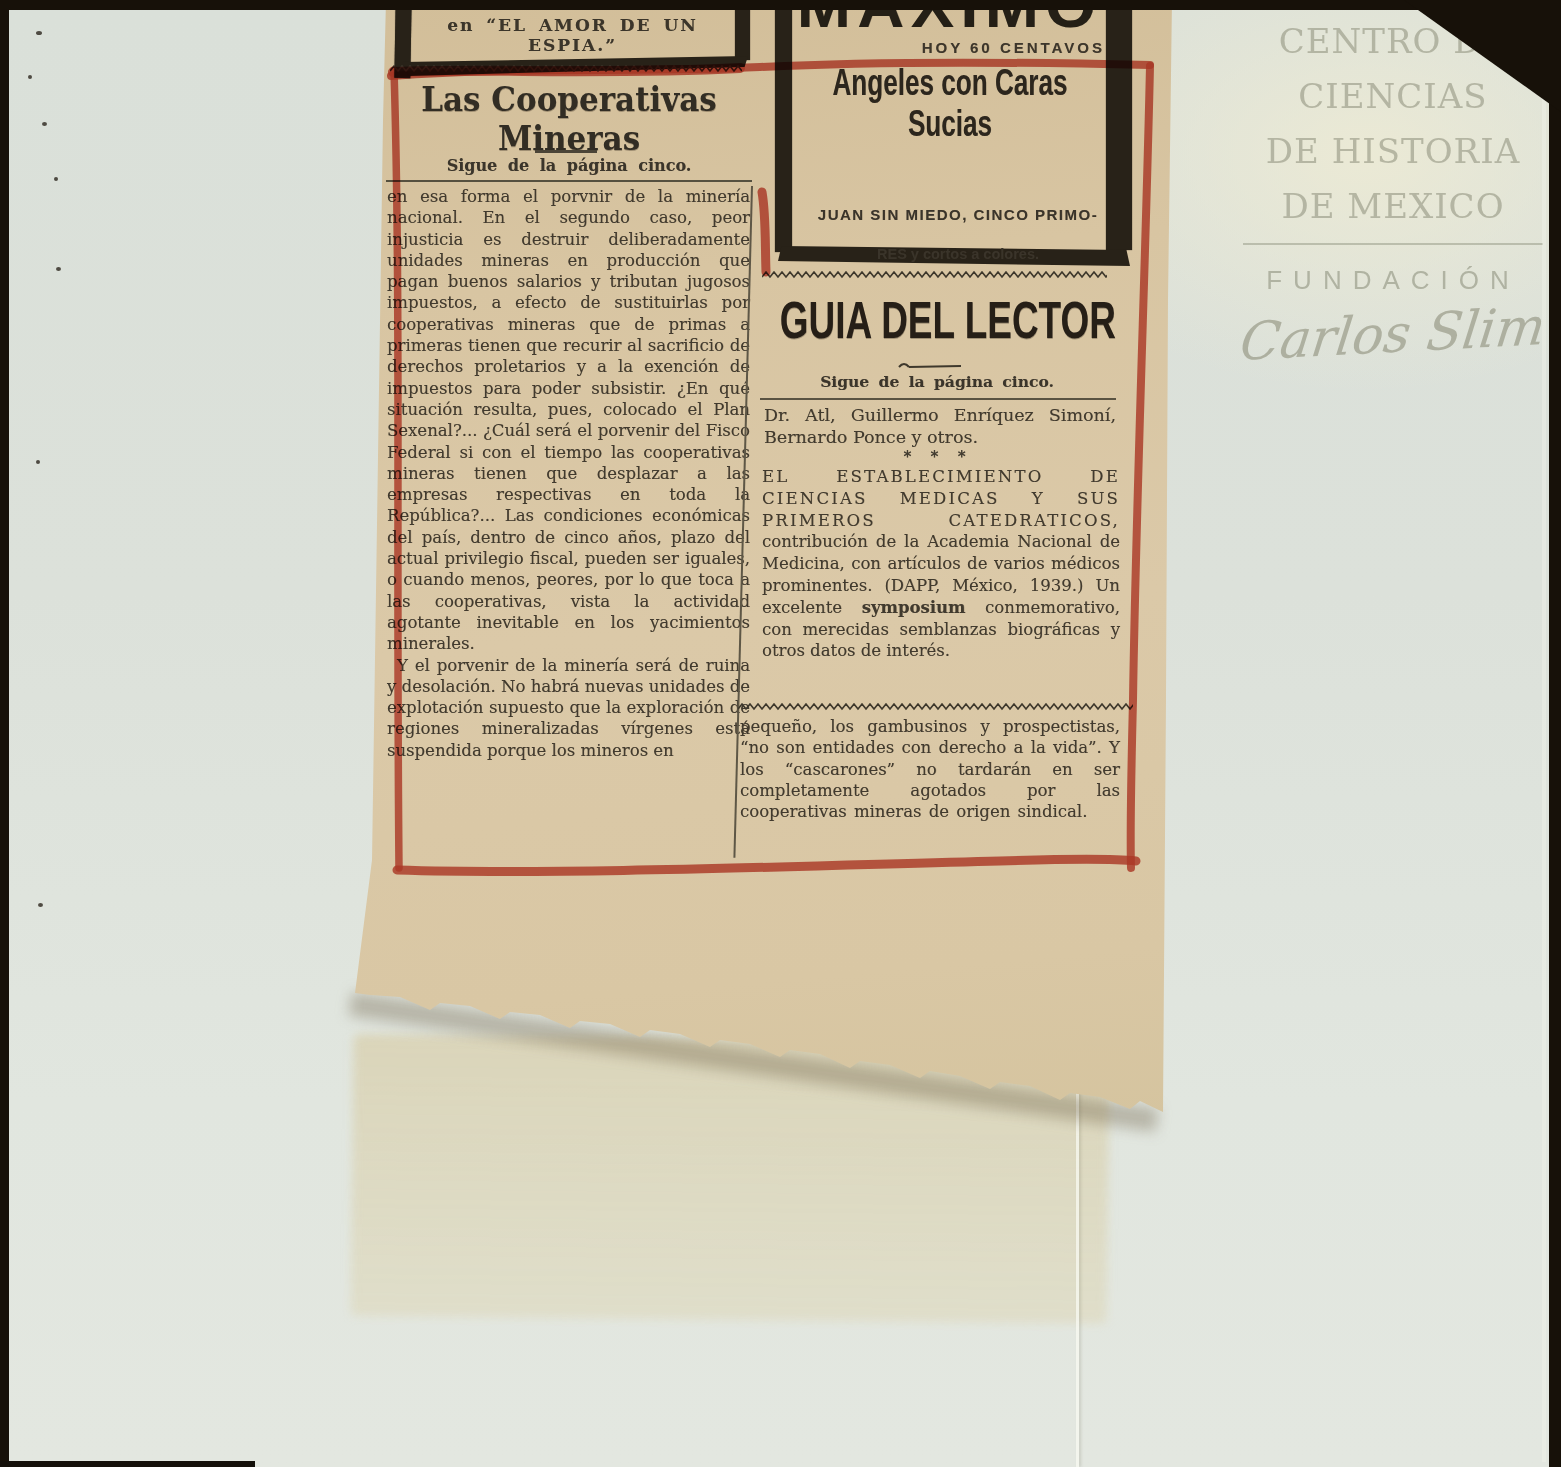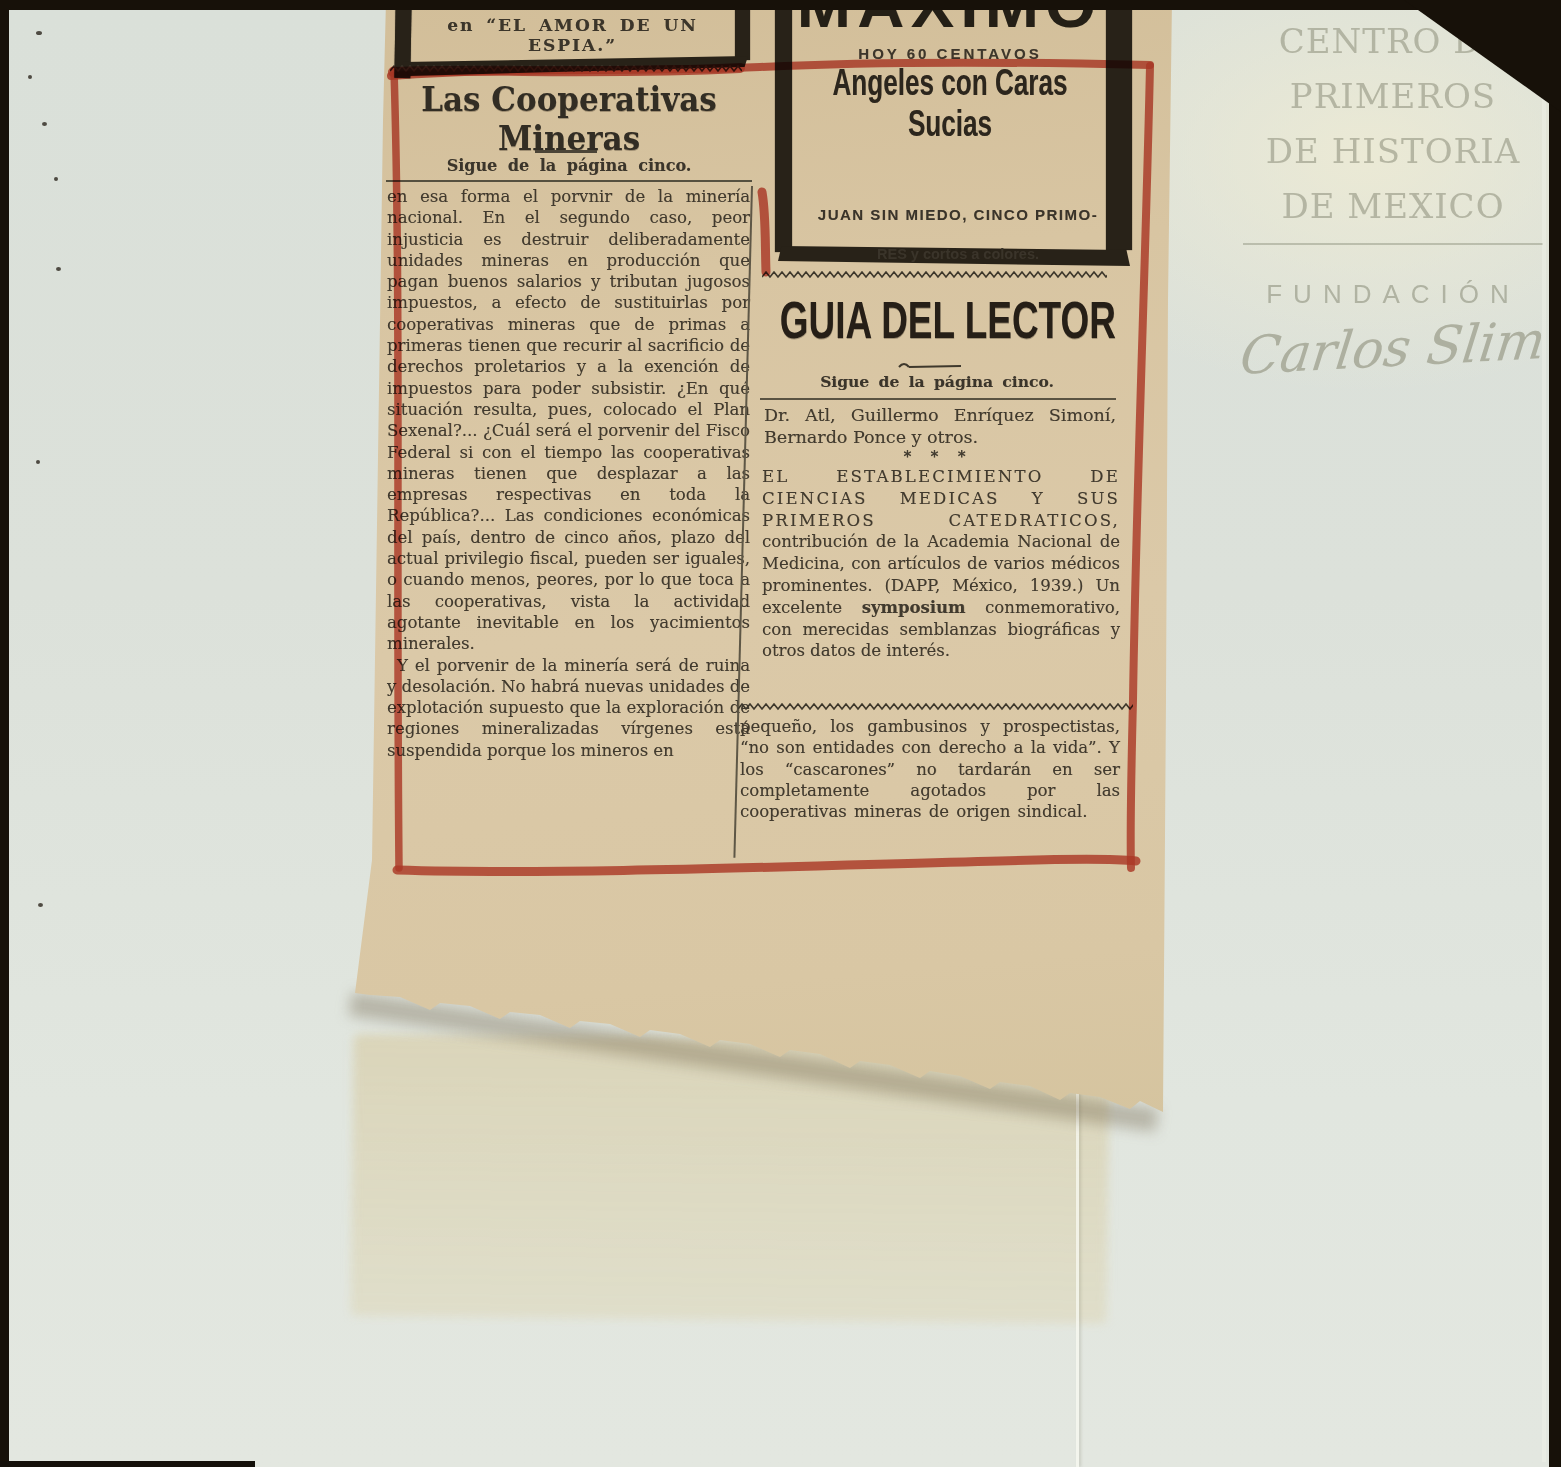--- a/index.html
+++ b/index.html
@@ -50,22 +50,22 @@
     letter-spacing:2px;word-spacing:4px;color:#3b352a;}
 
   
   #cin-l{left:425px;top:0;width:17px;height:252px;}
   #cin-r{left:756px;top:0;width:26px;height:250px;}
   #cin-b{left:428px;top:246px;width:352px;height:20px;background:#282218;
     clip-path:polygon(1% 0,99% 20%,100% 100%,0 75%);}
   #cin-name{left:443px;top:0;width:313px;height:36px;overflow:hidden;}
   #cin-name span{display:block;margin-top:-30px;font:bold 62px "Liberation Sans",sans-serif;
     letter-spacing:6px;text-align:center;color:#241f16;transform:scaleX(1.05);}
-  #cin-price{left:445px;top:45px;width:310px;font:bold 15px "Liberation Sans",sans-serif;
-    letter-spacing:3px;color:#3d362b;}
+  #cin-price{left:445px;top:39px;width:310px;font:bold 15px "Liberation Sans",sans-serif;
+    letter-spacing:3px;color:#3d362b;text-align:right;}
   #cin-feature{left:440px;top:62px;width:320px;font:bold 29px "Liberation Sans",sans-serif;
     color:#2c261d;transform:scale(.9,1.25);transform-origin:center top;letter-spacing:0;}
   #cin-sched{left:440px;top:111px;width:336px;font:bold 14.5px "Liberation Sans",sans-serif;
     line-height:17.8px;color:#464034;word-spacing:1.5px;}
   #cin-hl1{left:440px;top:206px;width:336px;font:bold 15px "Liberation Sans",sans-serif;
     letter-spacing:1.5px;color:#3a342a;}
   #cin-hl2{left:440px;top:235px;width:336px;font:bold 14.5px "Liberation Sans",sans-serif;
     color:#3a342a;margin-top:11px;}
 
   
@@ -104,21 +104,21 @@
 
   
   #crayon{left:0;top:0;mix-blend-mode:multiply;}
   #crayon path{stroke:#c8483b;fill:none;stroke-linecap:round;opacity:.82;}
 
   
   #watermark{left:1238px;top:14px;width:310px;text-align:center;
     color:rgba(146,149,129,.6);font-family:"DejaVu Serif",serif;}
   #watermark .wline{font-size:34px;line-height:55px;letter-spacing:1px;}
   #wm-rule{width:300px;margin:9px auto 0;border-top:2px solid rgba(146,149,129,.5);}
-  #wm-fund{margin-top:34px;font:26px "Liberation Sans",sans-serif;letter-spacing:11px;
+  #wm-fund{margin-top:20px;font:26px "Liberation Sans",sans-serif;letter-spacing:11px;
     color:rgba(146,149,129,.62);}
   #wm-sig{margin-top:8px;font-style:italic;font-size:52px;color:rgba(150,152,132,.68);
     transform:rotate(-3deg) skewX(-10deg);}
 
   
   .frame{background:#171109;}
   #fr-top{left:0;top:0;width:1561px;height:10px;}
   #fr-left{left:0;top:0;width:9px;height:1467px;}
   #fr-right{left:1549px;top:0;width:12px;height:1467px;}
   #fr-tri{left:1404px;top:0;width:157px;height:112px;
@@ -203,21 +203,21 @@
     <path d="M391,76 C520,66 640,73 760,67 C880,61 1020,62 1150,65" stroke-width="8"></path>
     <path d="M393,72 C480,68 600,75 740,68" stroke-width="10" opacity="0.45"></path>
     <path d="M394,70 C401,300 396,550 399,868" stroke-width="7.5"></path>
     <path d="M1150,66 C1146,250 1136,500 1133,700 C1131,780 1130,830 1131,868" stroke-width="8"></path>
     <path d="M397,870 C560,875 800,866 1000,861 C1060,859 1110,858 1136,861" stroke-width="9"></path>
     <path d="M762,192 C766,215 765,245 766,272" stroke-width="9" opacity="0.7"></path>
   </svg>
 
   <div id="watermark" class="abs">
     <div class="wline">CENTRO DE</div>
-    <div class="wline">PRIMEROS</div>
+    <div class="wline">CIENCIAS</div>
     <div class="wline">DE HISTORIA</div>
     <div class="wline">DE MEXICO</div>
     <div id="wm-rule"></div>
     <div id="wm-fund">FUNDACIÓN</div>
     <div id="wm-sig">Carlos Slim</div>
   </div>
 
   <div id="fr-top" class="abs frame"></div>
   <div id="fr-left" class="abs frame"></div>
   <div id="page-edge" class="abs"></div>

